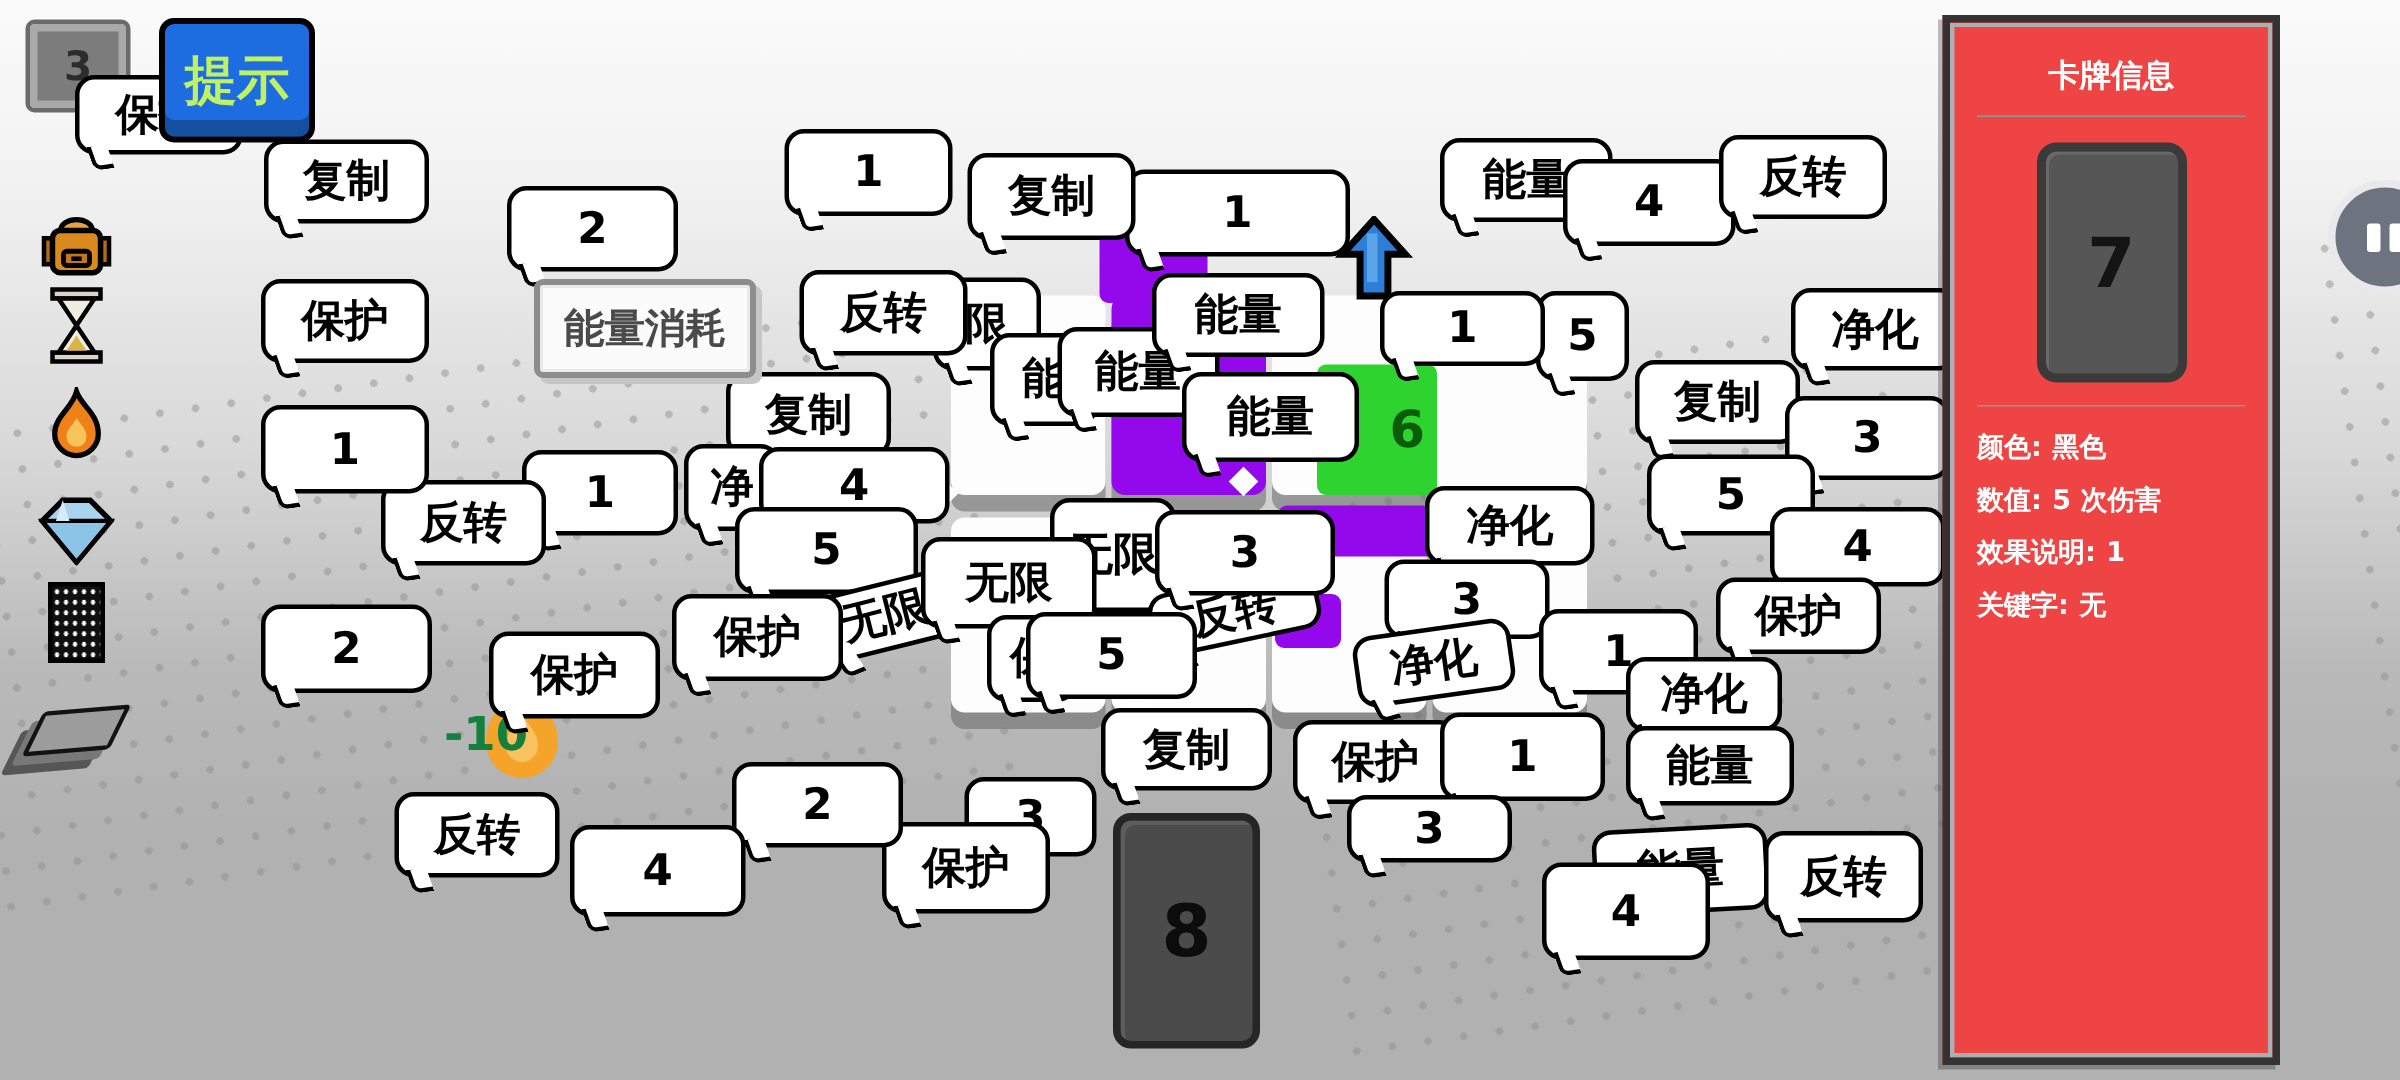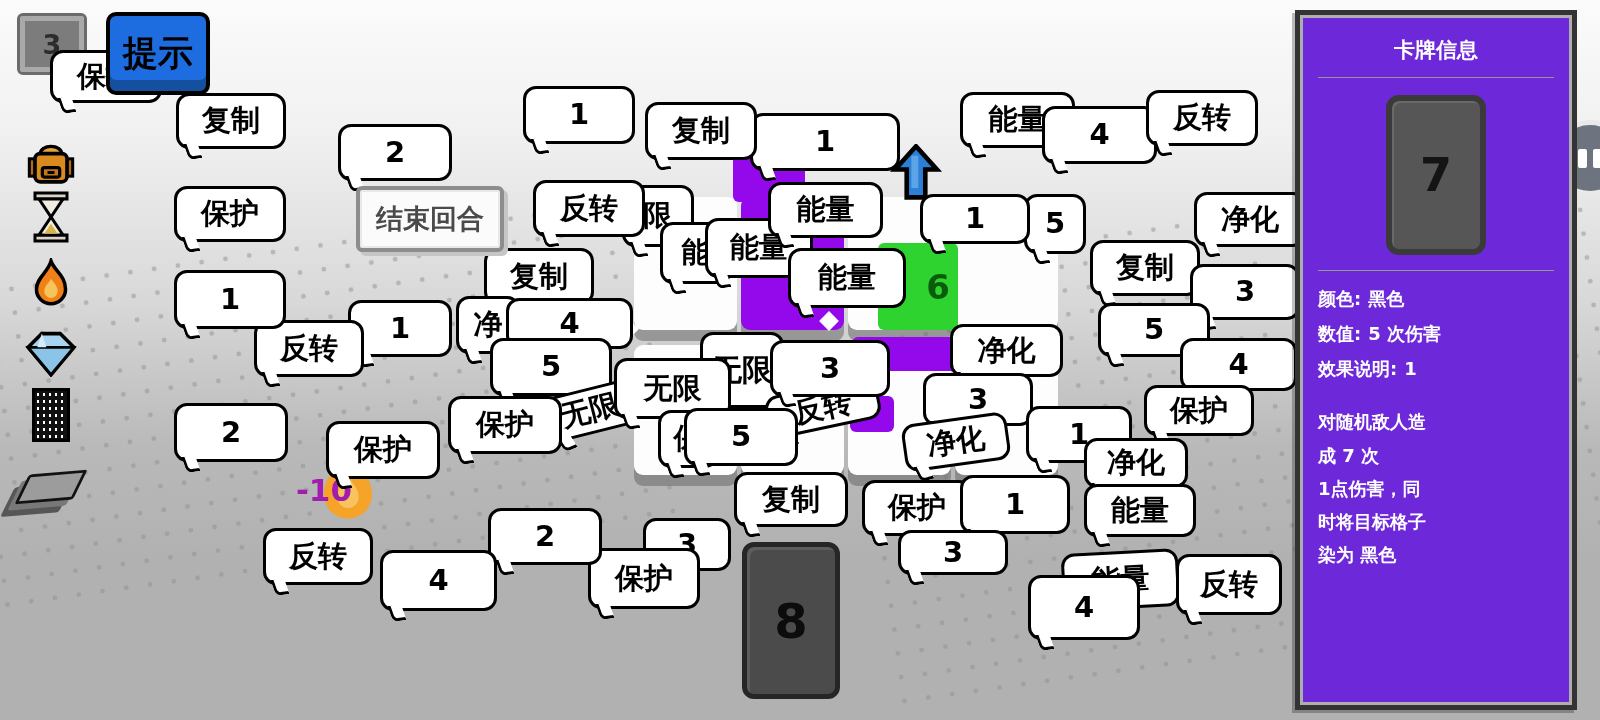--- a/index.html
+++ b/index.html
@@ -24,40 +24,40 @@
     display:flex;align-items:center;justify-content:center;font-weight:bold;font-size:29px;color:#000;
     box-sizing:border-box;line-height:1.02;text-align:center;}
   .bubble::after{content:'';position:absolute;left:7px;bottom:-13px;width:11px;height:13px;background:#fff;
     border-left:3px solid #000;border-bottom:3px solid #000;border-bottom-left-radius:6px;
     transform:skewX(12deg) rotate(-8deg);}
   
   .counter-tile{left:20px;top:16px;width:54px;height:46px;background:#7c7c7c;border:5px solid #a9a9a9;
     outline:3px solid #6b6b6b;border-radius:3px;color:#2c2c2c;font-size:27px;font-weight:bold;
     display:flex;align-items:center;justify-content:center;z-index:4;}
   .hint-btn{left:106px;top:12px;width:96px;height:75px;background:#1d6ce0;border:4px solid #000;border-radius:10px;
-    color:#000000;font-size:35px;font-weight:bold;display:flex;align-items:center;justify-content:center;
+    color:#bef264;font-size:35px;font-weight:bold;display:flex;align-items:center;justify-content:center;
     box-shadow:inset 0 -11px 0 #14509f;z-index:100;cursor:pointer;}
   .end-turn-btn{left:356px;top:186px;width:140px;height:58px;background:#fbfbfb;border:4px solid #8d8d8d;border-radius:6px;
     color:#4a4a4a;font-size:27px;font-weight:bold;display:flex;align-items:center;justify-content:center;
     box-shadow:4px 4px 0 #c6c6c6, inset 0 0 0 2px #e9e9e9;z-index:100;cursor:pointer;}
   .icon-btn{left:20px;width:62px;height:58px;display:flex;align-items:center;justify-content:center;z-index:8;cursor:pointer;}
   .noise-card{width:32px;height:48px;background:#101010;border:3px solid #000;
     background-image:radial-gradient(#ffffff 1.3px,transparent 1.5px);background-size:6px 7px;}
   .deck{width:50px;height:24px;background:#9c9c9c;border:3px solid #121212;border-radius:3px;
     transform:skewX(-30deg) rotate(-5deg);box-shadow:-4px 6px 0 #787878,-8px 12px 0 #565656;}
   .flame{left:316px;top:444px;width:64px;height:80px;z-index:9;}
-  .flame-text{position:absolute;left:-20px;top:28px;font-size:31px;font-weight:bold;color:#a21caf;white-space:nowrap;}
+  .flame-text{position:absolute;left:-20px;top:28px;font-size:31px;font-weight:bold;color:#15803d;white-space:nowrap;}
   .hand-card{left:742px;top:542px;width:88px;height:147px;background:#4b4b4b;border:5px solid #262626;border-radius:12px;
     color:#0c0c0c;font-size:48px;font-weight:bold;display:flex;align-items:center;justify-content:center;
     z-index:90;box-shadow:inset 3px 3px 0 #5d5d5d;cursor:pointer;}
   .pause-btn{left:1552px;top:120px;width:66px;height:66px;border-radius:50%;background:#6d7480;
     border:5px solid #e9e9eb;z-index:150;display:flex;align-items:center;justify-content:center;gap:6px;cursor:pointer;}
   .pause-btn i{display:block;width:9px;height:19px;background:#fff;border-radius:2px;}
   
-  .panel{left:1295px;top:10px;width:282px;height:700px;background:#6d28d9;border:5px solid #333;
+  .panel{left:1295px;top:10px;width:225px;height:700px;background:#ef4444;border:5px solid #333;
     box-shadow:inset 0 0 0 3px #aeaeae, -3px 3px 0 rgba(0,0,0,.25);z-index:200;box-sizing:border-box;
     padding:12px 18px;color:#fff;}
   .panel-title{text-align:center;font-size:21px;font-weight:bold;padding:9px 0 13px;border-bottom:1px solid #959595;}
   .panel-card{width:88px;height:148px;background:#565656;border:6px solid #3a3a3a;border-radius:13px;
     margin:17px auto 15px;display:flex;align-items:center;justify-content:center;font-size:46px;font-weight:bold;
     color:#141414;box-shadow:inset 2px 2px 0 #696969;}
   .panel-sep{border-bottom:1px solid #959595;}
   .fields{padding-top:10px;font-size:18px;font-weight:bold;line-height:1.95;}
   .field-line{display:flex;gap:7px;white-space:nowrap;}
   .effect{display:flex;margin-top:13px;padding-top:6px;font-size:18px;font-weight:bold;}
@@ -276,21 +276,21 @@
     </div>
   </div>
 
 <div class="abs counter-tile">
   <span>3</span>
 </div>
 <div class="abs hint-btn">
   <span>提示</span>
 </div>
 <div class="abs end-turn-btn">
-  <span>结束回合</span>
+  <span>能量消耗</span>
 </div>
 
 <div class="abs icon-btn" style="top:134px;">
   <span>
     <svg width="54" height="52" viewBox="0 0 24 24">
       <path d="M7 9 C7 4 17 4 17 9" fill="#e8a33d" stroke="#000" stroke-width="1.6"></path>
       <rect x="2" y="11" width="3.4" height="8" fill="#b56a15" stroke="#000" stroke-width="1.4"></rect>
       <rect x="18.6" y="11" width="3.4" height="8" fill="#b56a15" stroke="#000" stroke-width="1.4"></rect>
       <rect x="4.6" y="8.6" width="14.8" height="13" rx="2.4" fill="#d88a1f" stroke="#000" stroke-width="1.7"></rect>
       <rect x="8" y="15" width="8" height="4.4" rx="1" fill="#c4761a" stroke="#000" stroke-width="1.5"></rect>
@@ -362,21 +362,20 @@
         <span>黑色</span>
       </div>
       <div class="field-line">
         <span>数值:</span>
         <span>5 次伤害</span>
       </div>
       <div class="field-line">
         <span>效果说明:</span>
         <span>1</span>
       </div>
+      <div class="field-line">
+        <span>关键字:</span>
+        <span>无</span>
+      </div>
     </div>
   <div class="effect">
-    <span class="effect-value">对随机敌人造
-成 7 次
-1点伤害，同
-时将目标格子
-染为 黑色</span>
   </div>
 </div>
 
 </body></html>

